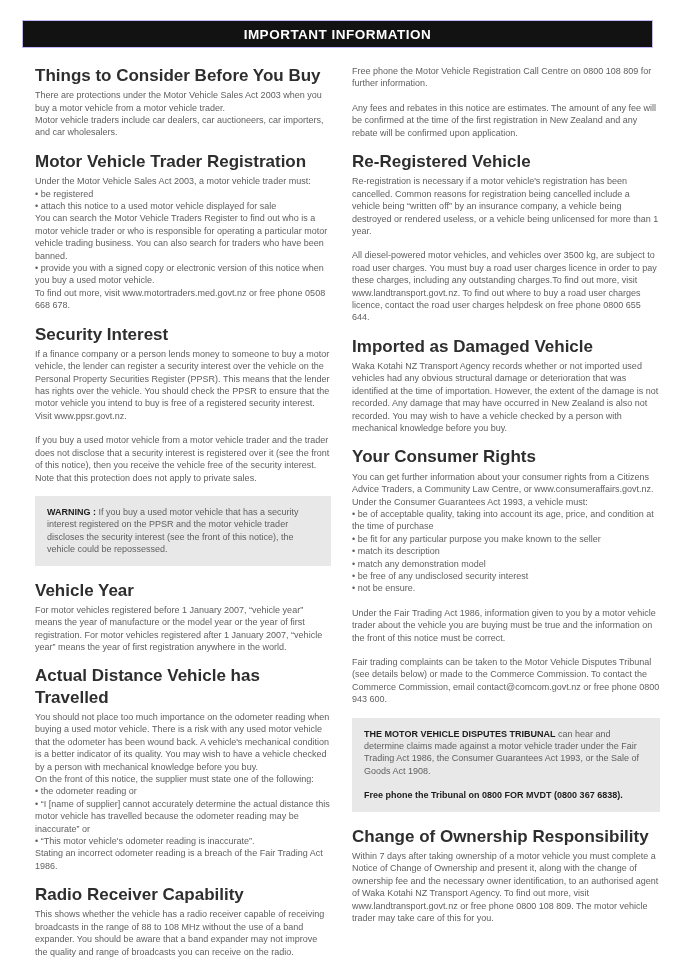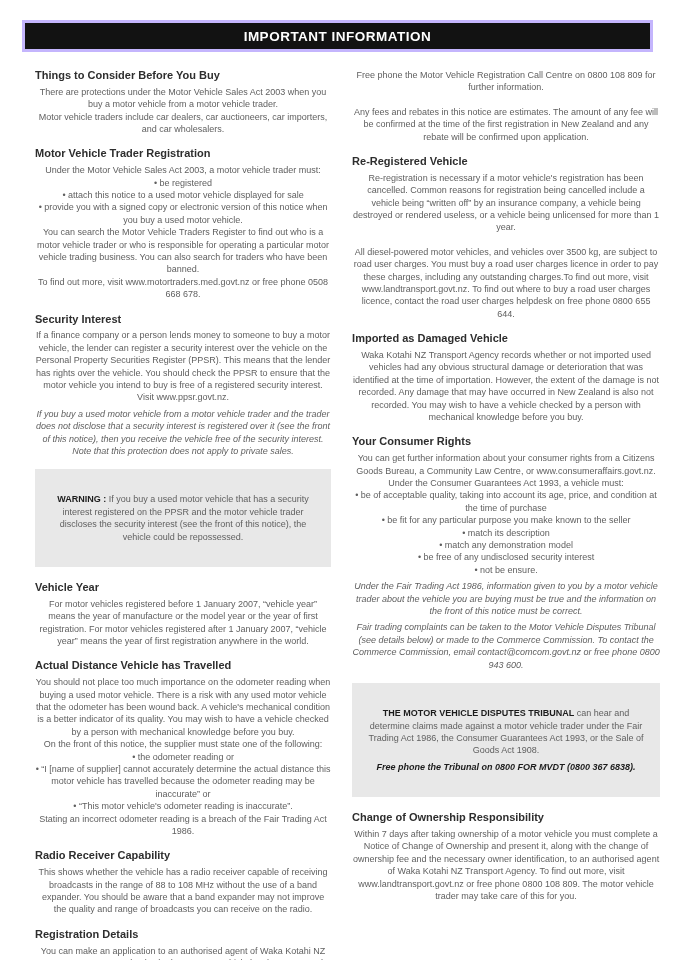--- a/index.html
+++ b/index.html
@@ -9,58 +9,57 @@
     background: #ffffff;
     font-family: "Liberation Sans", sans-serif;
     overflow: hidden;
     position: relative;
   }
   .page { width: 100%; height: 100%; }
   .header-bar {
     margin: 20px 26px 0 22px;
     height: 26px;
     background: var(--header-bg, #121212);
-    border: 3px solid #c4b5fd;
+    border: 1px solid #c4b5fd;
     color: #ffffff;
     display: flex;
     align-items: center;
     justify-content: center;
     font-weight: bold;
     font-size: 13.5px;
     letter-spacing: 0.5px;
   }
   .columns {
     display: flex;
     margin: 17px 19px 0 35px;
     gap: 21px;
     align-items: flex-start;
   }
   .col { flex: 1 1 0; min-width: 0; }
   .col-right { flex: 1.04 1 0; }
   .section { margin: 0 0 12px 0; }
   .heading {
-    font-size: 11px;
+    font-size: 17px;
     font-weight: bold;
     color: var(--heading-text, #2e2e2e);
     margin: 0 0 3px 0;
     line-height: 1.25;
   }
   .para {
     margin: 0;
     font-size: 9px;
     line-height: 12.4px;
     color: var(--body-text, #5f5f5f);
-    text-align: center;
   }
-  .para.gap { margin-top: 4px; font-style: italic; }
+  .para.gap { margin-top: 12px; }
   .para.bold { font-weight: bold; color: #1c1c1c; }
   .lead { color: #1c1c1c; font-weight: bold; }
   .box {
     background: var(--box-bg, #e8e8e8);
-    padding: 24px 12px;
+    padding: 10px 12px;
     margin: 4px 0 14px 0;
   }
 </style>
 </head>
 <body style="--header-bg: #121212; --box-bg: #e8e8e8; --heading-text: #2e2e2e; --body-text: #5f5f5f;">
 
 <div class="page">
   <div class="header-bar">
     <span>IMPORTANT INFORMATION</span>
   </div>
@@ -69,22 +68,22 @@
         <section class="section">
           <h2 class="heading">Things to Consider Before You Buy</h2>
           <p class="para">There are protections under the Motor Vehicle Sales Act 2003 when you buy a motor vehicle from a motor vehicle trader.</p>
           <p class="para">Motor vehicle traders include car dealers, car auctioneers, car importers, and car wholesalers.</p>
         </section>
         <section class="section">
           <h2 class="heading">Motor Vehicle Trader Registration</h2>
           <p class="para">Under the Motor Vehicle Sales Act 2003, a motor vehicle trader must:</p>
           <p class="para">• be registered</p>
           <p class="para">• attach this notice to a used motor vehicle displayed for sale</p>
+          <p class="para">You can search the Motor Vehicle Traders Register to find out who is a motor vehicle trader or who is responsible for operating a particular motor vehicle trading business. You can also search for traders who have been banned.</p>
           <p class="para">• provide you with a signed copy or electronic version of this notice when you buy a used motor vehicle.</p>
-          <p class="para">You can search the Motor Vehicle Traders Register to find out who is a motor vehicle trader or who is responsible for operating a particular motor vehicle trading business. You can also search for traders who have been banned.</p>
           <p class="para">To find out more, visit www.motortraders.med.govt.nz or free phone 0508 668 678.</p>
         </section>
         <section class="section">
           <h2 class="heading">Security Interest</h2>
           <p class="para">If a finance company or a person lends money to someone to buy a motor vehicle, the lender can register a security interest over the vehicle on the Personal Property Securities Register (PPSR). This means that the lender has rights over the vehicle. You should check the PPSR to ensure that the motor vehicle you intend to buy is free of a registered security interest. Visit www.ppsr.govt.nz.</p>
           <p class="para gap">If you buy a used motor vehicle from a motor vehicle trader and the trader does not disclose that a security interest is registered over it (see the front of this notice), then you receive the vehicle free of the security interest. Note that this protection does not apply to private sales.</p>
         </section>
         <section class="section box">
           <p class="para"><strong class="lead">WARNING :</strong><span> If you buy a used motor vehicle that has a security interest registered on the PPSR and the motor vehicle trader discloses the security interest (see the front of this notice), the vehicle could be repossessed.</span></p>
         </section>
@@ -123,21 +122,21 @@
         </section>
         <section class="section">
           <p class="para">All diesel-powered motor vehicles, and vehicles over 3500 kg, are subject to road user charges. You must buy a road user charges licence in order to pay these charges, including any outstanding charges.To find out more, visit www.landtransport.govt.nz. To find out where to buy a road user charges licence, contact the road user charges helpdesk on free phone 0800 655 644.</p>
         </section>
         <section class="section">
           <h2 class="heading">Imported as Damaged Vehicle</h2>
           <p class="para">Waka Kotahi NZ Transport Agency records whether or not imported used vehicles had any obvious structural damage or deterioration that was identified at the time of importation. However, the extent of the damage is not recorded. Any damage that may have occurred in New Zealand is also not recorded. You may wish to have a vehicle checked by a person with mechanical knowledge before you buy.</p>
         </section>
         <section class="section">
           <h2 class="heading">Your Consumer Rights</h2>
-          <p class="para">You can get further information about your consumer rights from a Citizens Goods Bureau, a Community Law Centre, or www.consumeraffairs.govt.nz.</p>
+          <p class="para">You can get further information about your consumer rights from a Citizens Advice Traders, a Community Law Centre, or www.consumeraffairs.govt.nz.</p>
           <p class="para">Under the Consumer Guarantees Act 1993, a vehicle must:</p>
           <p class="para">• be of acceptable quality, taking into account its age, price, and condition at the time of purchase</p>
           <p class="para">• be fit for any particular purpose you make known to the seller</p>
           <p class="para">• match its description</p>
           <p class="para">• match any demonstration model</p>
           <p class="para">• be free of any undisclosed security interest</p>
           <p class="para">• not be ensure.</p>
           <p class="para gap">Under the Fair Trading Act 1986, information given to you by a motor vehicle trader about the vehicle you are buying must be true and the information on the front of this notice must be correct.</p>
           <p class="para gap">Fair trading complaints can be taken to the Motor Vehicle Disputes Tribunal (see details below) or made to the Commerce Commission. To contact the Commerce Commission, email contact@comcom.govt.nz or free phone 0800 943 600.</p>
         </section>

